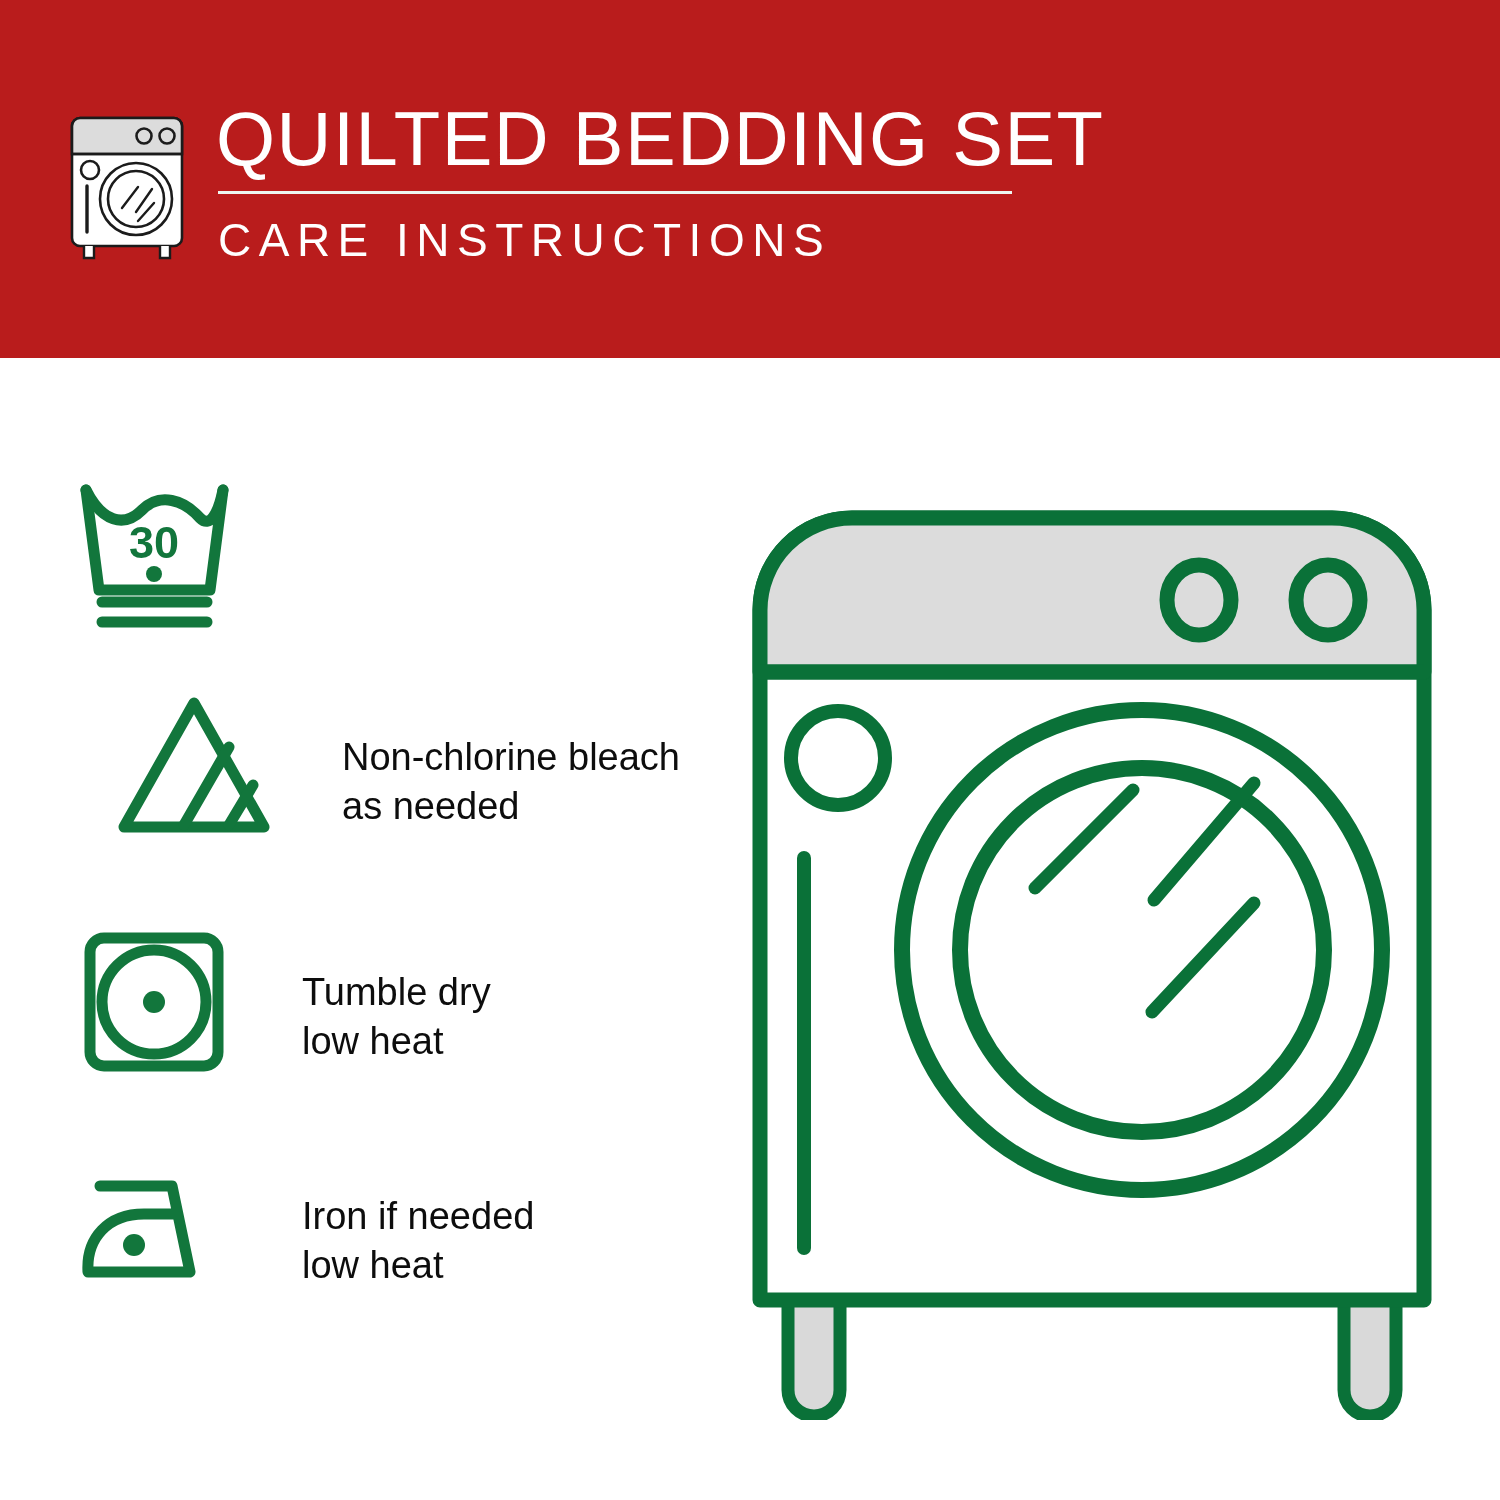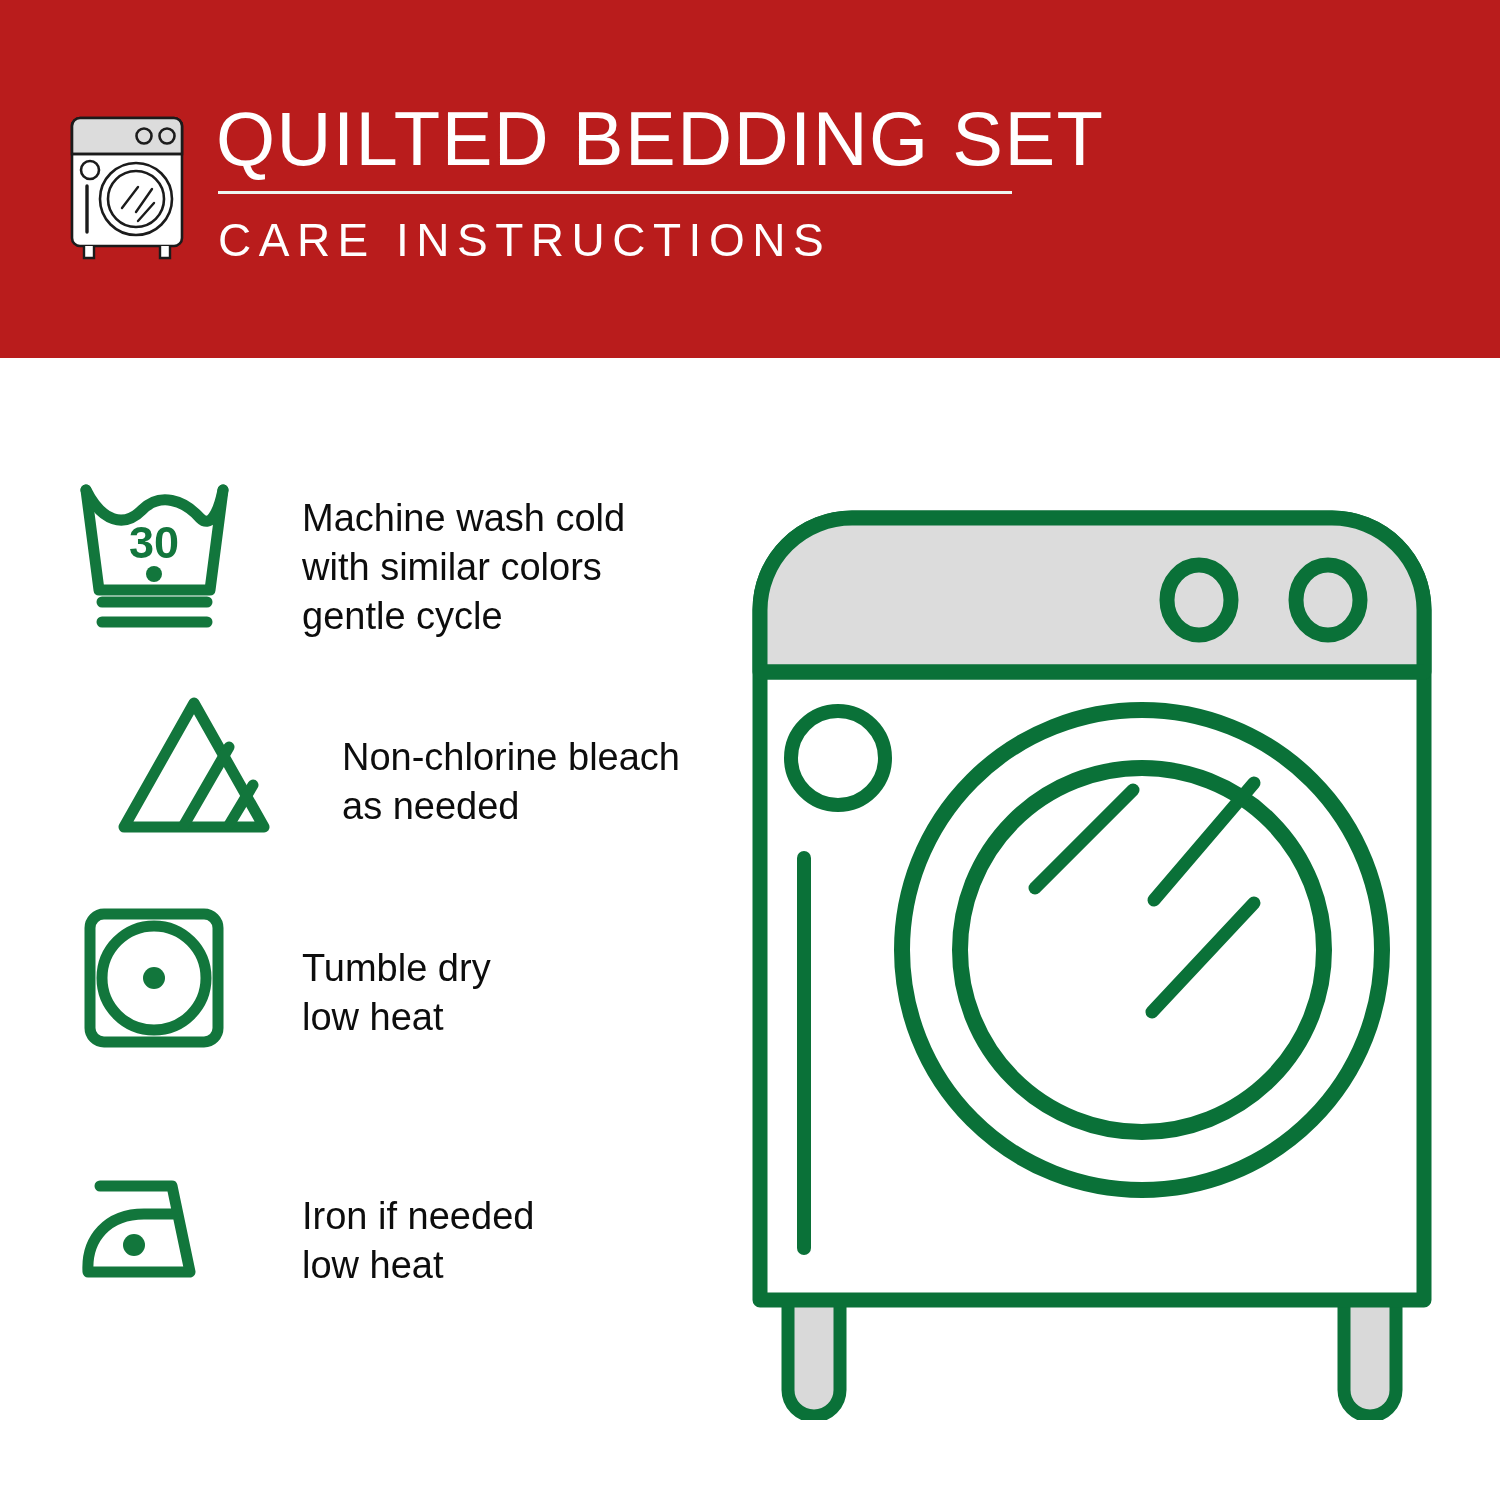--- a/index.html
+++ b/index.html
@@ -164,38 +164,35 @@
           <path d="M14 20 L27 120 L138 120 L151 20" fill="none" stroke="#12763c" stroke-width="11" stroke-linecap="round" stroke-linejoin="round"></path>
           <path d="M14 20 C 30 52, 52 58, 70 40 C 88 22, 112 30, 128 48 C 138 58, 146 44, 151 20" fill="none" stroke="#12763c" stroke-width="11" stroke-linecap="round" stroke-linejoin="round"></path>
 
           <line x1="30" y1="132" x2="135" y2="132" stroke="#12763c" stroke-width="11" stroke-linecap="round"></line>
           <line x1="30" y1="152" x2="135" y2="152" stroke="#12763c" stroke-width="11" stroke-linecap="round"></line>
 
           <text x="82" y="88" text-anchor="middle" font-family="Liberation Sans, sans-serif" font-size="45" font-weight="bold" fill="#12763c">30</text>
           <circle cx="82" cy="104" r="8" fill="#12763c"></circle>
         </svg>
       </div>
-      <div class="care-text" style="top:24px;">Machine wash cold
-with similar colors
-gentle cycle</div>
     </div>
 
     <div class="care-row" style="top:215px;margin-left:40px;">
       <div class="care-icon">
         <svg viewBox="0 0 165 165" width="165" height="165">
           <path d="M82 18 L152 142 L12 142 Z" fill="none" stroke="#12763c" stroke-width="11" stroke-linecap="round" stroke-linejoin="round"></path>
           <line x1="72" y1="140" x2="117" y2="62" stroke="#12763c" stroke-width="11" stroke-linecap="round"></line>
           <line x1="117" y1="140" x2="141" y2="100" stroke="#12763c" stroke-width="11" stroke-linecap="round"></line>
         </svg>
       </div>
       <div class="care-text" style="top:48px;">Non-chlorine bleach
 as needed</div>
     </div>
 
-    <div class="care-row" style="top:426px;">
+    <div class="care-row" style="top:450px;">
       <div class="care-icon">
         <svg viewBox="0 0 165 165" width="165" height="165">
           <rect x="18" y="18" width="128" height="128" rx="14" ry="14" fill="none" stroke="#12763c" stroke-width="11"></rect>
           <circle cx="82" cy="82" r="52" fill="none" stroke="#12763c" stroke-width="11"></circle>
           <circle cx="82" cy="82" r="11" fill="#12763c"></circle>
         </svg>
       </div>
       <div class="care-text" style="top:48px;">Tumble dry
 low heat</div>
     </div>

